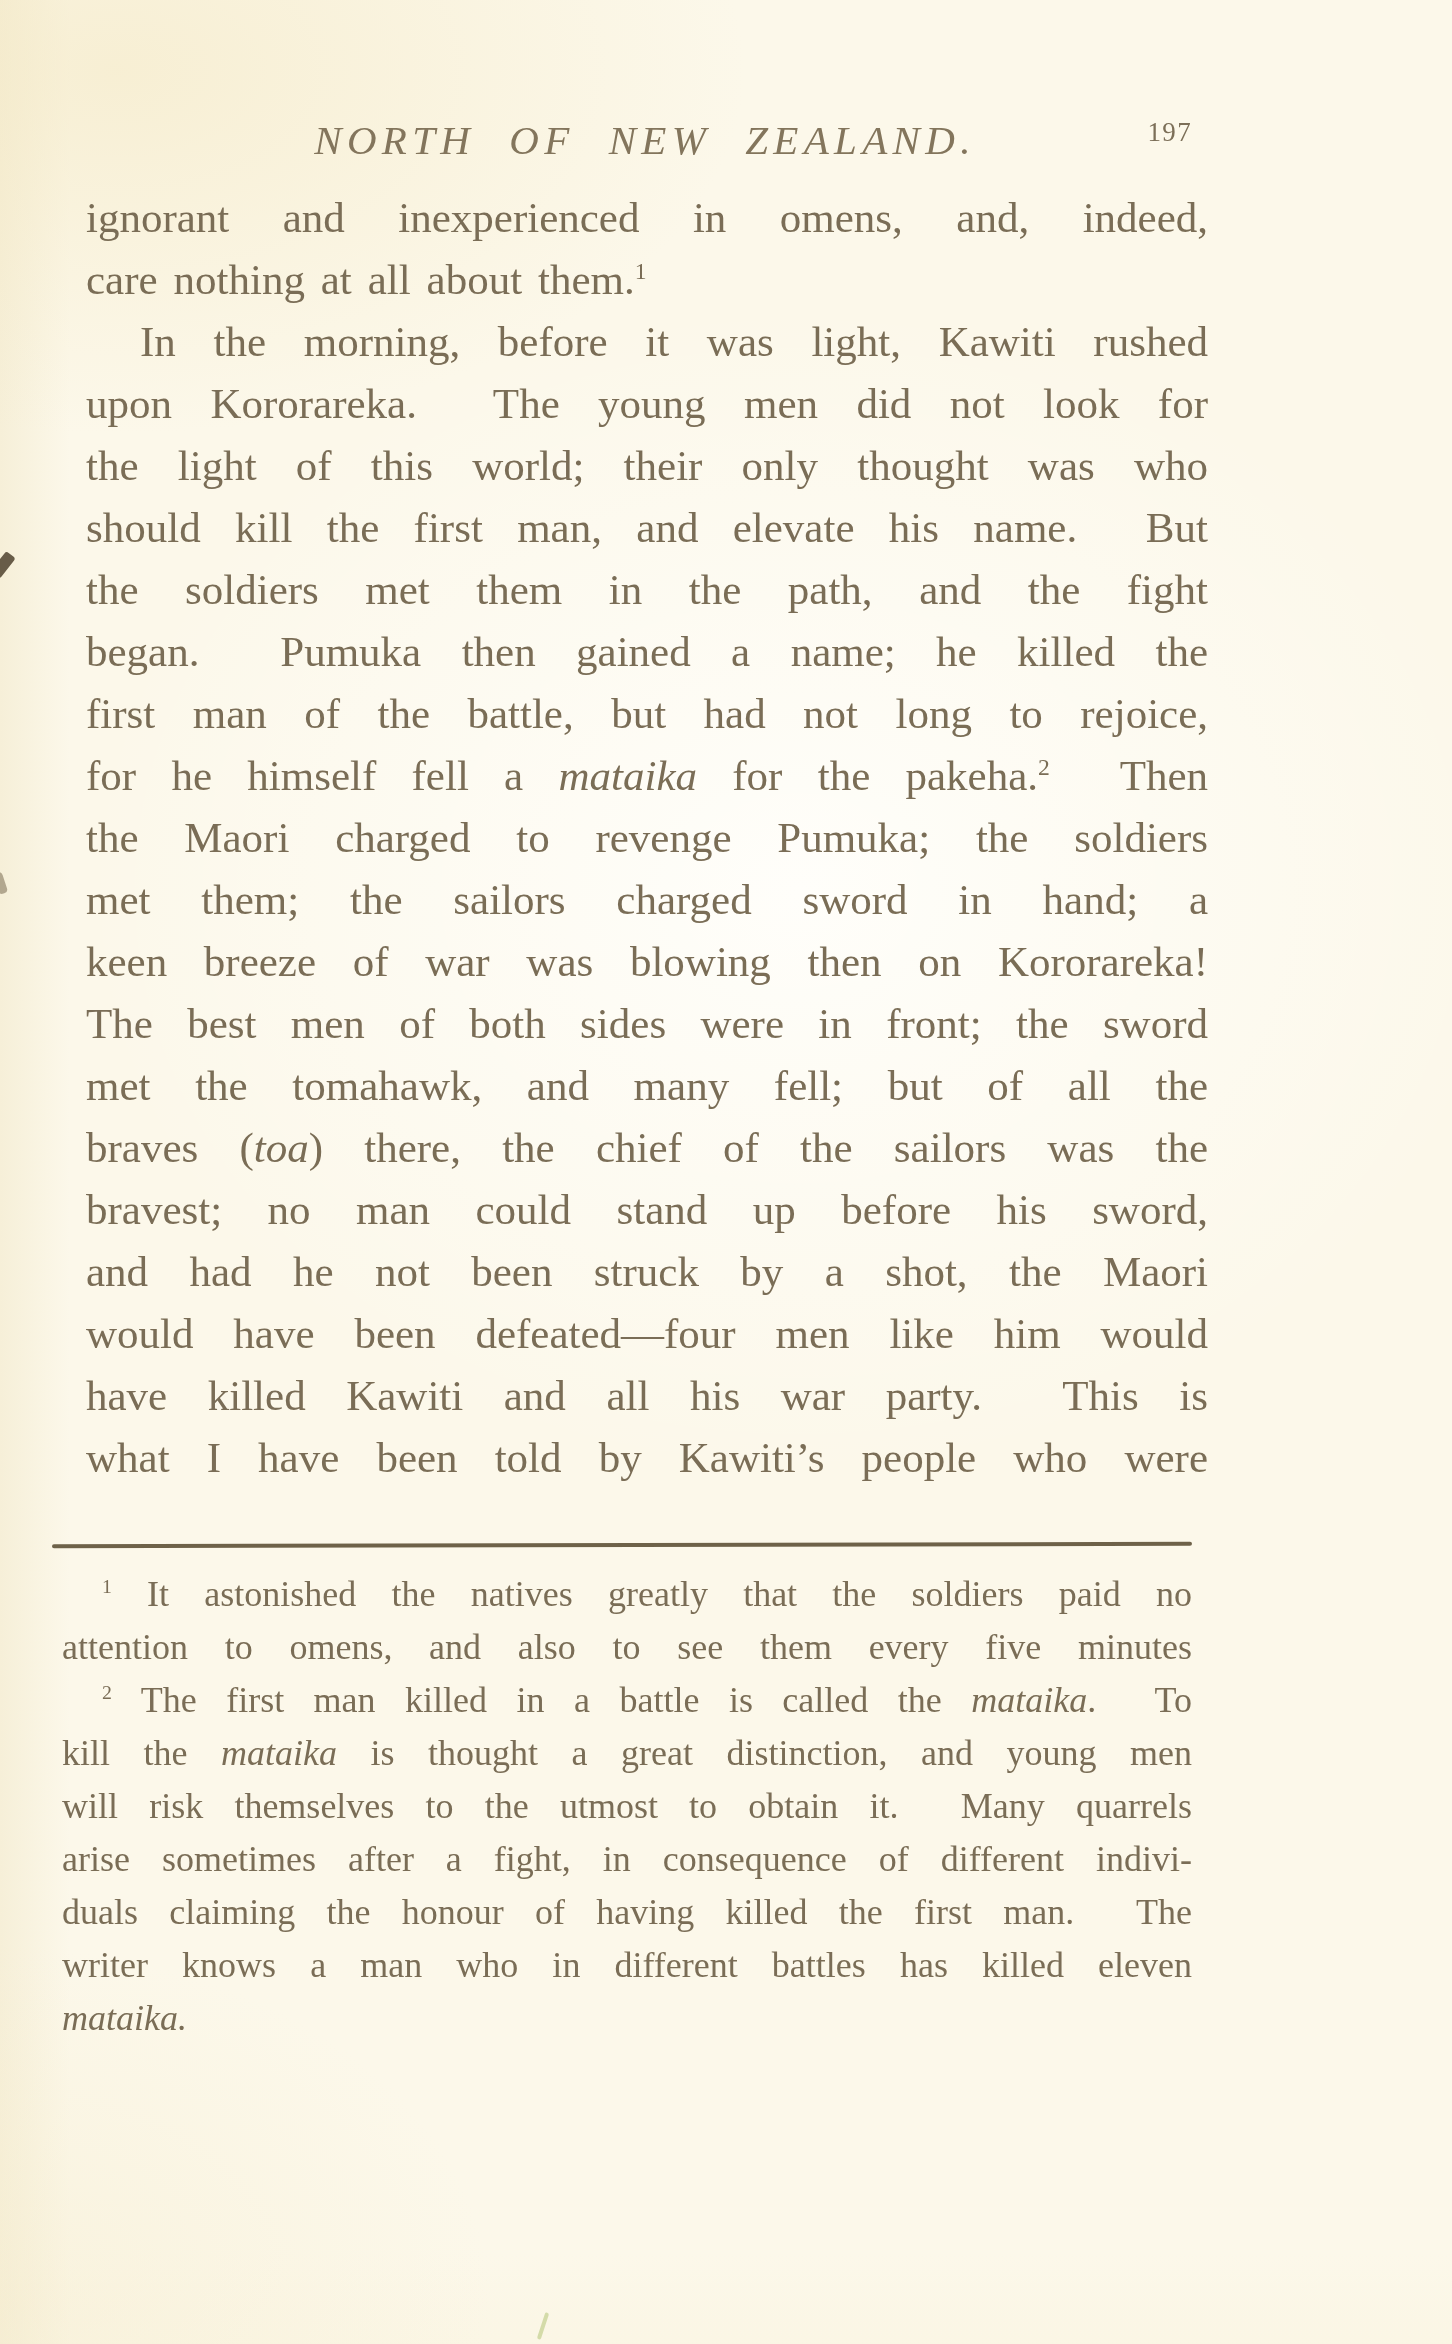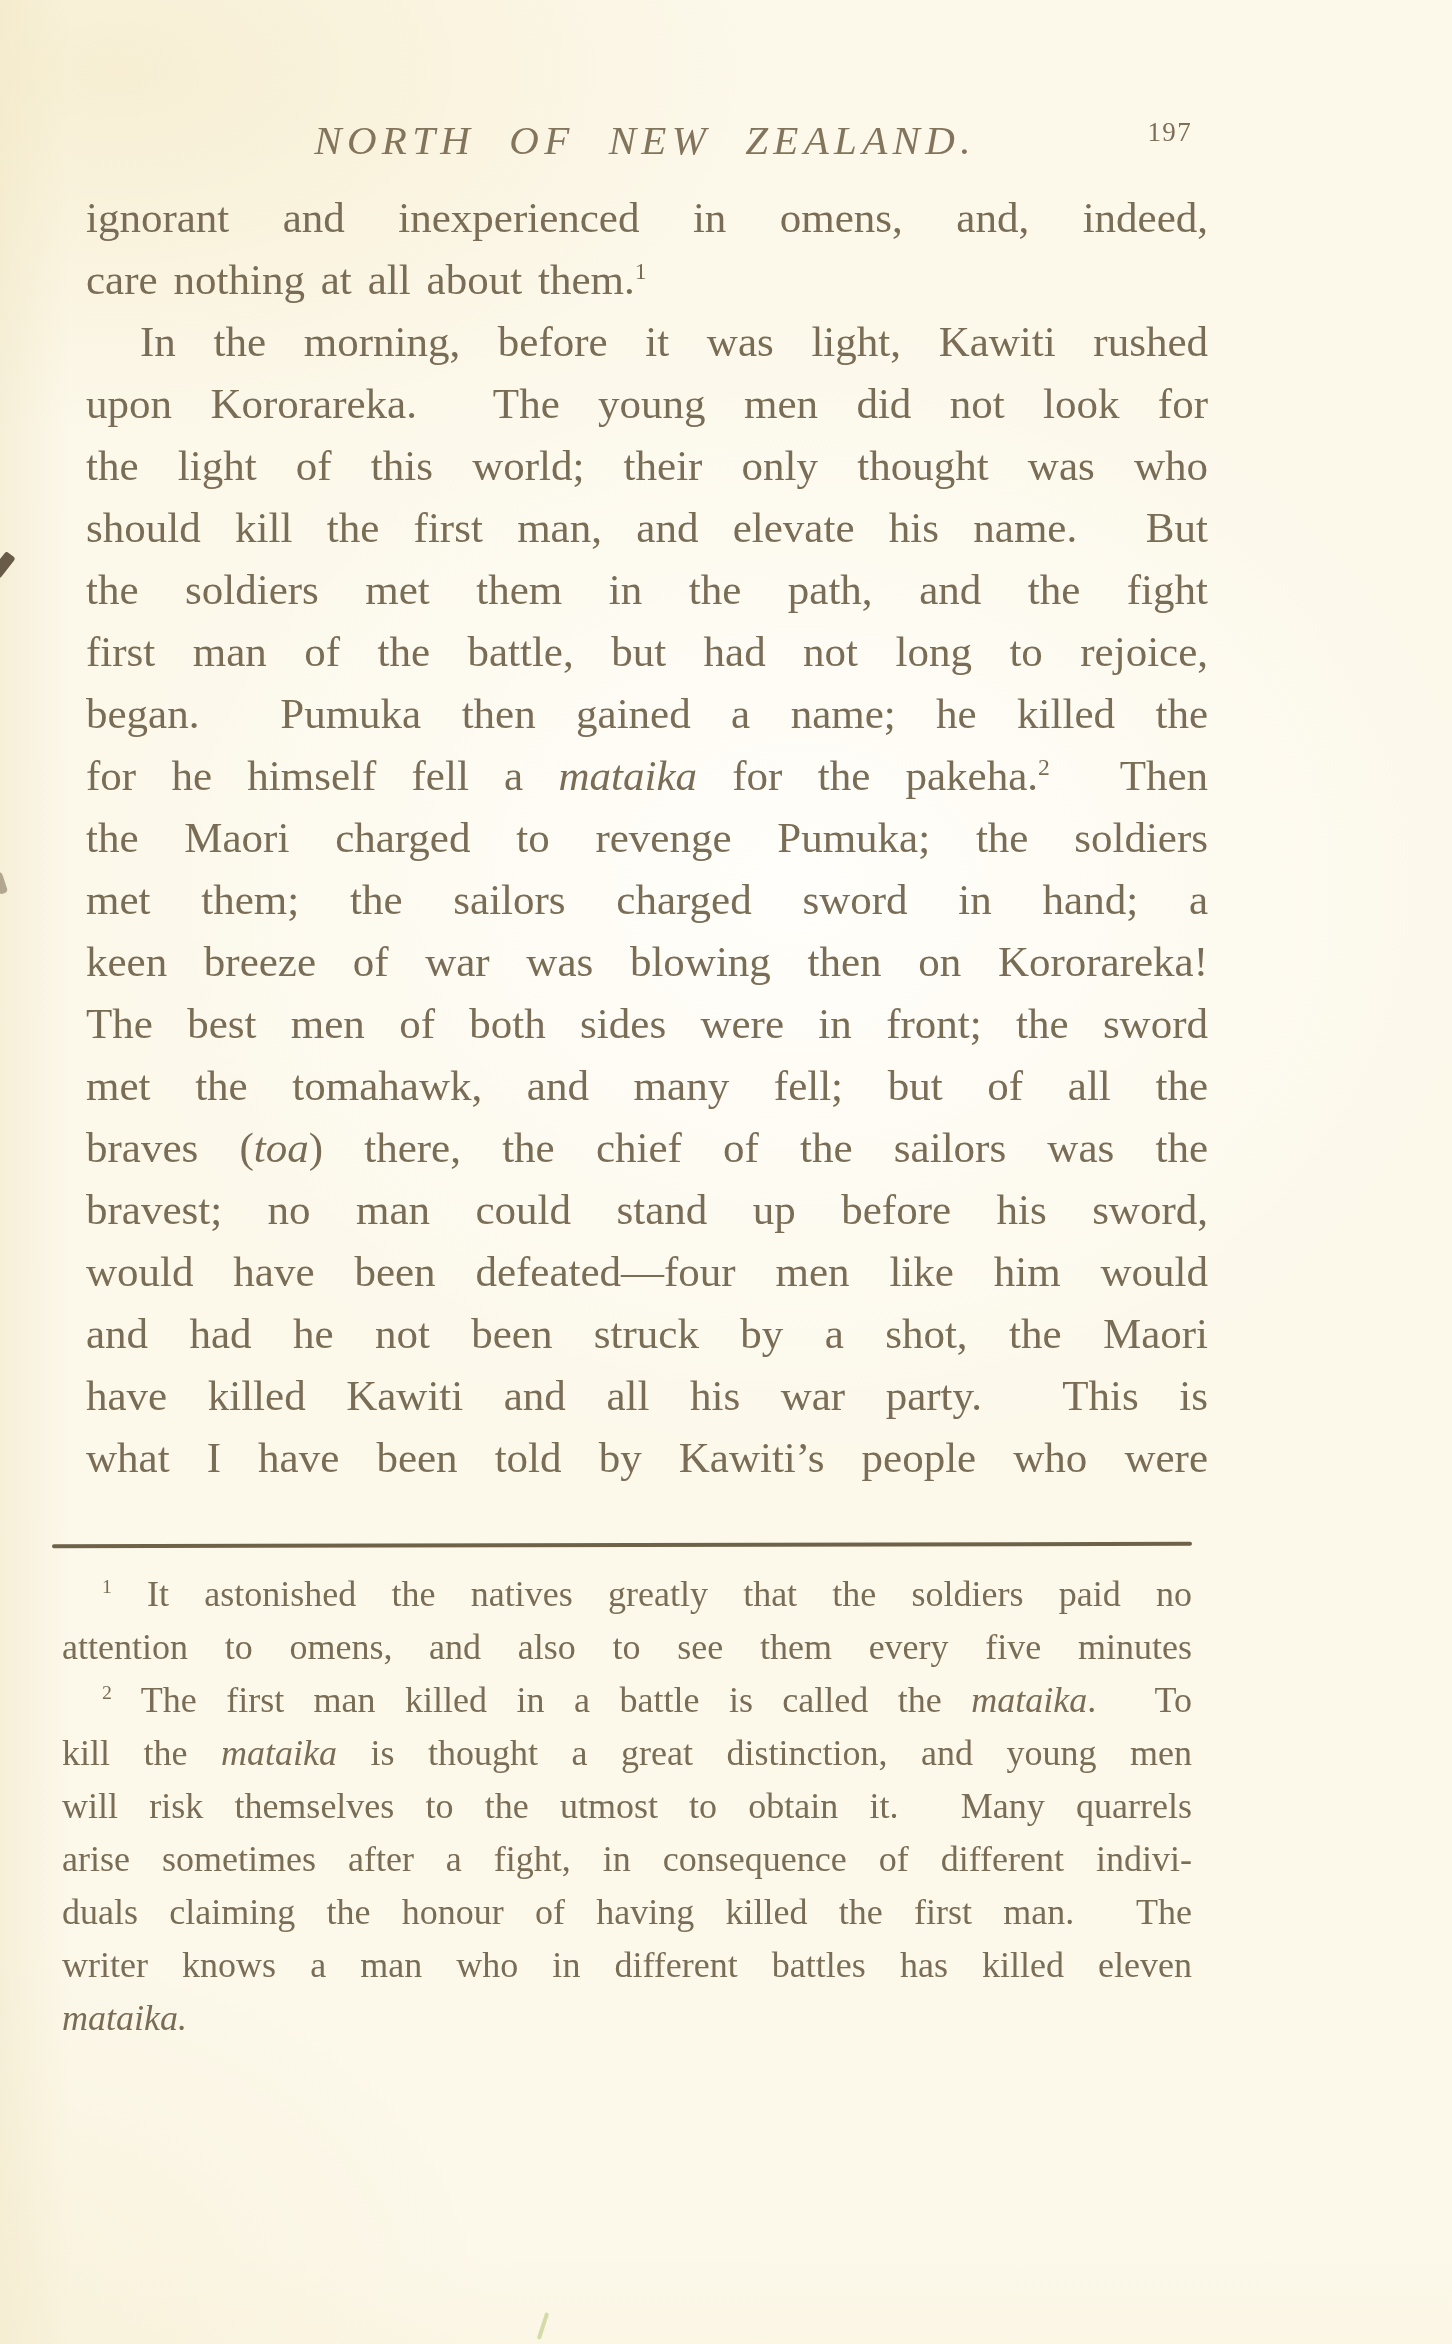--- a/index.html
+++ b/index.html
@@ -92,32 +92,32 @@
   </header>
 
   <main class="body-text" id="body-text">
       <div class="bline">ignorant and inexperienced in omens, and, indeed,</div>
       <div class="bline no-j">care nothing at all about them.<sup>1</sup></div>
       <div class="bline indent">In the morning, before it was light, Kawiti rushed</div>
       <div class="bline">upon Kororareka.&nbsp; The young men did not look for</div>
       <div class="bline">the light of this world; their only thought was who</div>
       <div class="bline">should kill the first man, and elevate his name.&nbsp; But</div>
       <div class="bline">the soldiers met them in the path, and the fight</div>
+      <div class="bline">began.&nbsp; Pumuka then gained a name; he killed the</div>
       <div class="bline">first man of the battle, but had not long to rejoice,</div>
-      <div class="bline">began.&nbsp; Pumuka then gained a name; he killed the</div>
       <div class="bline">for he himself fell a <i>mataika</i> for the pakeha.<sup>2</sup>&nbsp; Then</div>
       <div class="bline">the Maori charged to revenge Pumuka; the soldiers</div>
       <div class="bline">met them; the sailors charged sword in hand; a</div>
       <div class="bline">keen breeze of war was blowing then on Kororareka!</div>
       <div class="bline">The best men of both sides were in front; the sword</div>
       <div class="bline">met the tomahawk, and many fell; but of all the</div>
       <div class="bline">braves (<i>toa</i>) there, the chief of the sailors was the</div>
       <div class="bline">bravest; no man could stand up before his sword,</div>
+      <div class="bline">and had he not been struck by a shot, the Maori</div>
       <div class="bline">would have been defeated—four men like him would</div>
-      <div class="bline">and had he not been struck by a shot, the Maori</div>
       <div class="bline">have killed Kawiti and all his war party.&nbsp; This is</div>
       <div class="bline">what I have been told by Kawiti’s people who were</div>
     </main>
 
   <div class="footnote-rule"></div>
 
   <section class="footnotes" id="footnotes">
       <div class="fline indent"><sup>1</sup> It astonished the natives greatly that the soldiers paid no</div>
       <div class="fline">attention to omens, and also to see them every five minutes</div>
       <div class="fline indent"><sup>2</sup> The first man killed in a battle is called the <i>mataika</i>.&nbsp; To</div>

